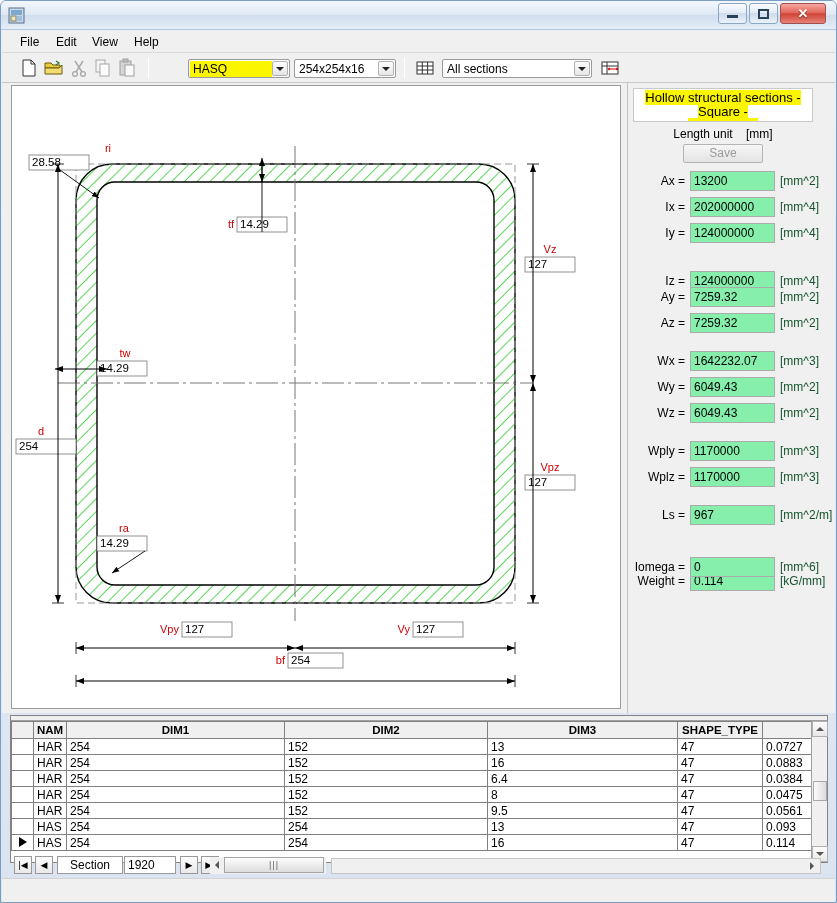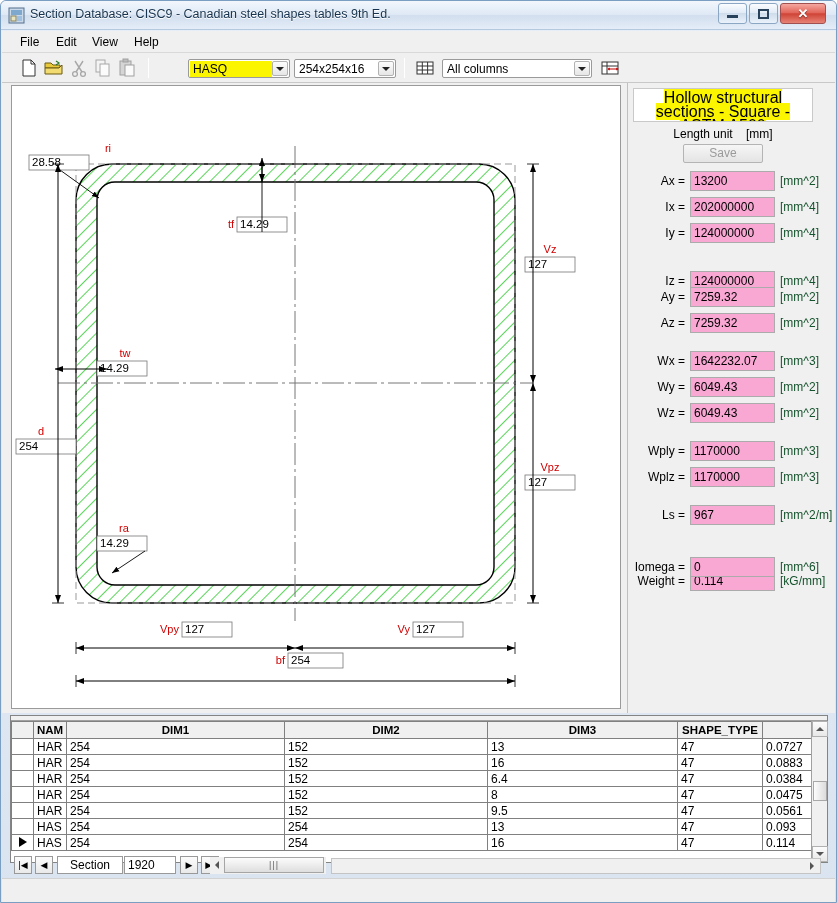--- a/index.html
+++ b/index.html
@@ -149,21 +149,21 @@
     width: 207px; height: 630px;
     background: #f0f0f0;
     border-left: 1px solid #c0c0c0;
   }
   #props-title-box {
     position: absolute; left: 5px; top: 5px;
     width: 180px; height: 34px;
     background: #ffffff;
     border: 1px solid #c9c9c9;
     text-align: center;
-    font-size: 16px;
+    font-size: 13px;
     line-height: 14px;
     padding-top: 2px;
     color: #000;
     overflow: hidden;
   }
   #props-title-box span {
     background: #fbf500;
     box-decoration-break: clone;
     -webkit-box-decoration-break: clone;
     font-weight: normal;
@@ -186,21 +186,21 @@
     cursor: default;
   }
   .prop-row { position: absolute; left: 0; width: 207px; height: 22px; }
   .prop-label {
     position: absolute; left: 0; top: 3px; width: 57px;
     text-align: right; font-size: 12px; color: #000;
   }
   .prop-input {
     position: absolute; left: 62px; top: 0px;
     width: 85px; height: 20px;
-    background: #f9a8d4;
+    background: #86efac;
     border: 1px solid #ababab;
     font-family: "Liberation Sans", sans-serif;
     font-size: 12px;
     color: #000;
     padding: 0 0 0 3px;
     line-height: 18px;
   }
   .prop-unit {
     position: absolute; left: 152px; top: 3px;
     font-size: 12px; color: #14532d; white-space: nowrap;
@@ -370,21 +370,20 @@
 
 <div id="app-window">
 
   <div id="titlebar">
     <svg id="app-icon" viewBox="0 0 17 17">
       <rect x="1" y="1" width="15" height="15" fill="#c9d9ea" stroke="#55708c"></rect>
       <rect x="3" y="3" width="11" height="5" fill="#7fa8cf"></rect>
       <rect x="3" y="9" width="5" height="5" fill="#e8e4c0" stroke="#8a8560"></rect>
       <rect x="9" y="9" width="5" height="5" fill="#9fc0e0"></rect>
     </svg>
-    <div id="title-text">Section Database: CISC9 - Canadian steel shapes tables 9th Ed.</div>
     <div class="win-btn" id="btn-min">
       <div class="win-glyph">
           <div class="min-mark"></div>
         </div>
     </div>
     <div class="win-btn" id="btn-max">
       <div class="win-glyph">
           <div class="max-mark"></div>
         </div>
     </div>
@@ -454,21 +453,21 @@
     </div>
 
     <div class="tb-sep" style="left:402px"></div>
 
     <svg class="tb-icon" style="left:413px" viewBox="0 0 20 20">
       <rect x="2" y="4" width="16" height="12" fill="#ffffff" stroke="#333"></rect>
       <path d="M2 8 H18 M2 12 H18 M7.3 4 V16 M12.6 4 V16" stroke="#333" stroke-width="1" fill="none"></path>
     </svg>
 
     <div class="combo" style="left:440px; width:150px;">
-      <div class="combo-text">All columns</div>
+      <div class="combo-text">All sections</div>
       <div class="combo-arrow">
           <div class="arrow-dn"></div>
         </div>
     </div>
 
     <svg class="tb-icon" style="left:598px" viewBox="0 0 20 20">
       <rect x="2" y="4" width="16" height="12" fill="#ffffff" stroke="#333"></rect>
       <path d="M2 8 H18 M7 4 V16" stroke="#333" stroke-width="1" fill="none"></path>
       <path d="M9 11 H17 M9.5 9.8 L8.3 11 L9.5 12.2 M16.5 9.8 L17.7 11 L16.5 12.2" stroke="#c00000" stroke-width="1.1" fill="none"></path>
     </svg>

